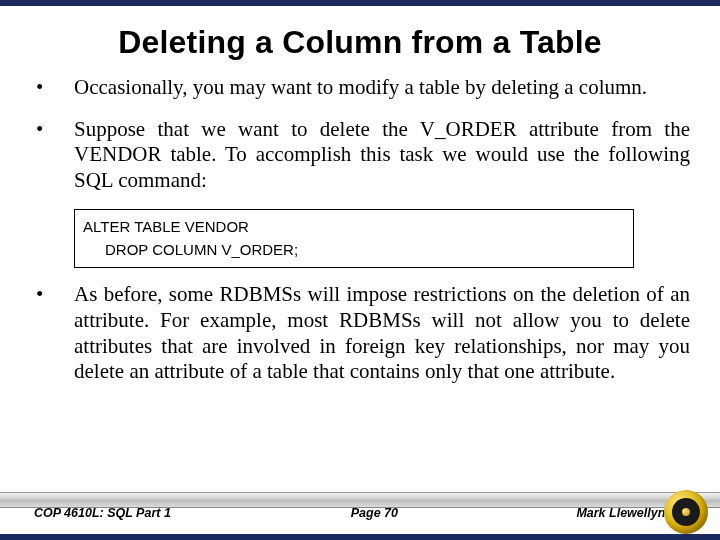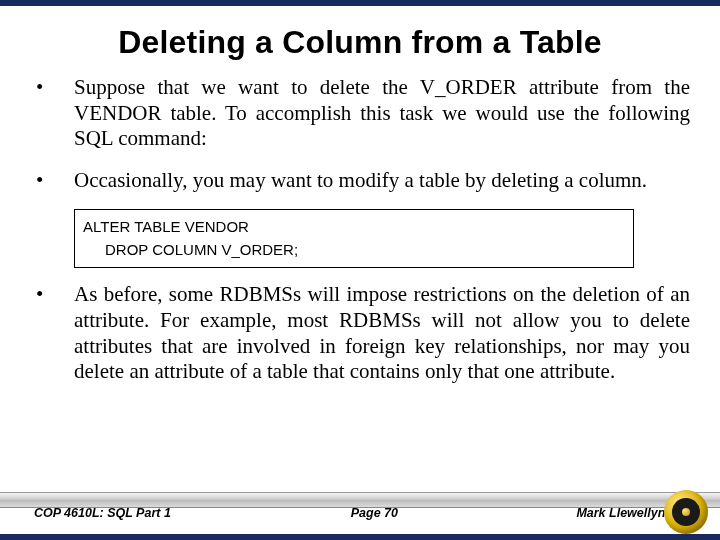--- a/index.html
+++ b/index.html
@@ -117,22 +117,22 @@
 </style>
 </head>
 <body>
 
 <div class="top-bar"></div>
 
 <div class="slide">
   <h1 class="title">Deleting a Column from a Table</h1>
 
   <ul class="bullets">
+    <li>Occasionally, you may want to modify a table by deleting a column.</li>
     <li>Suppose that we want to delete the V_ORDER attribute from the VENDOR table.  To accomplish this task we would use the following SQL command:</li>
-    <li>Occasionally, you may want to modify a table by deleting a column.</li>
   </ul>
 
   <div class="code-box">
     <div class="line1">ALTER TABLE  VENDOR</div>
     <div class="line2">DROP COLUMN V_ORDER;</div>
   </div>
 
   <ul class="bullets">
     <li>As before, some RDBMSs will impose restrictions on the deletion of an attribute. For example, most RDBMSs will not allow you to delete attributes that are involved in foreign key relationships, nor may you delete an attribute of a table that contains only that one attribute.</li>
   </ul>

